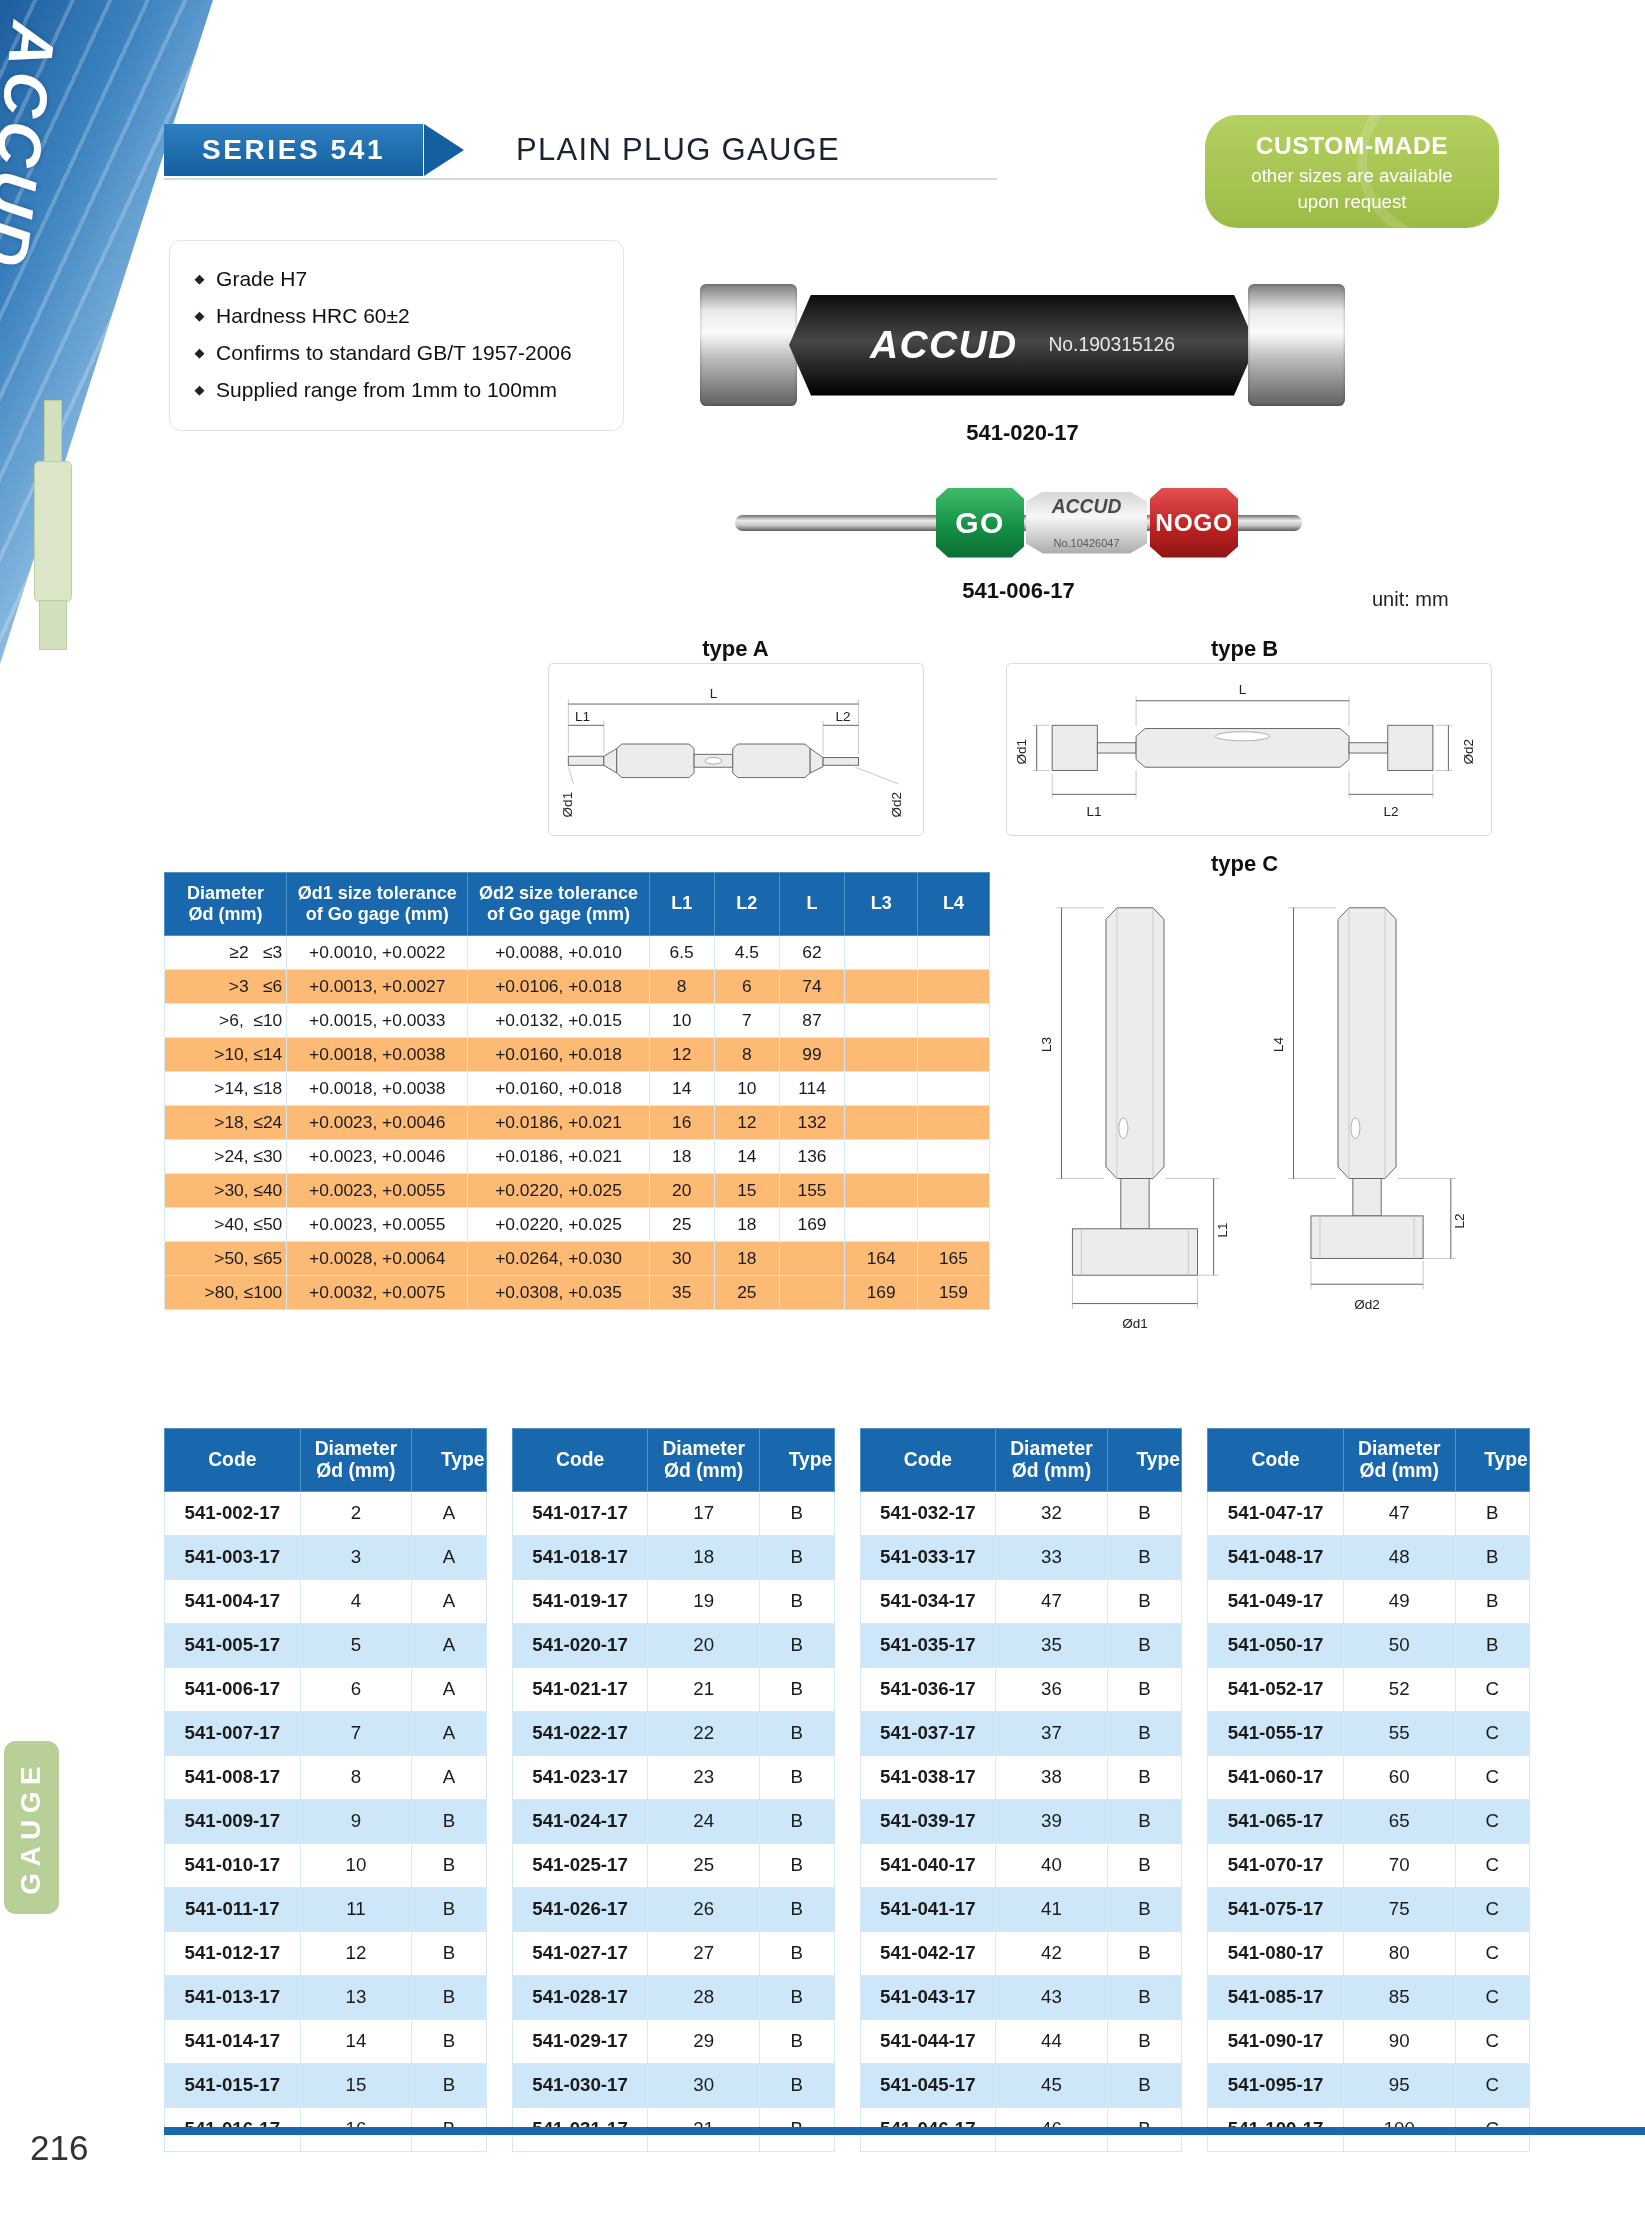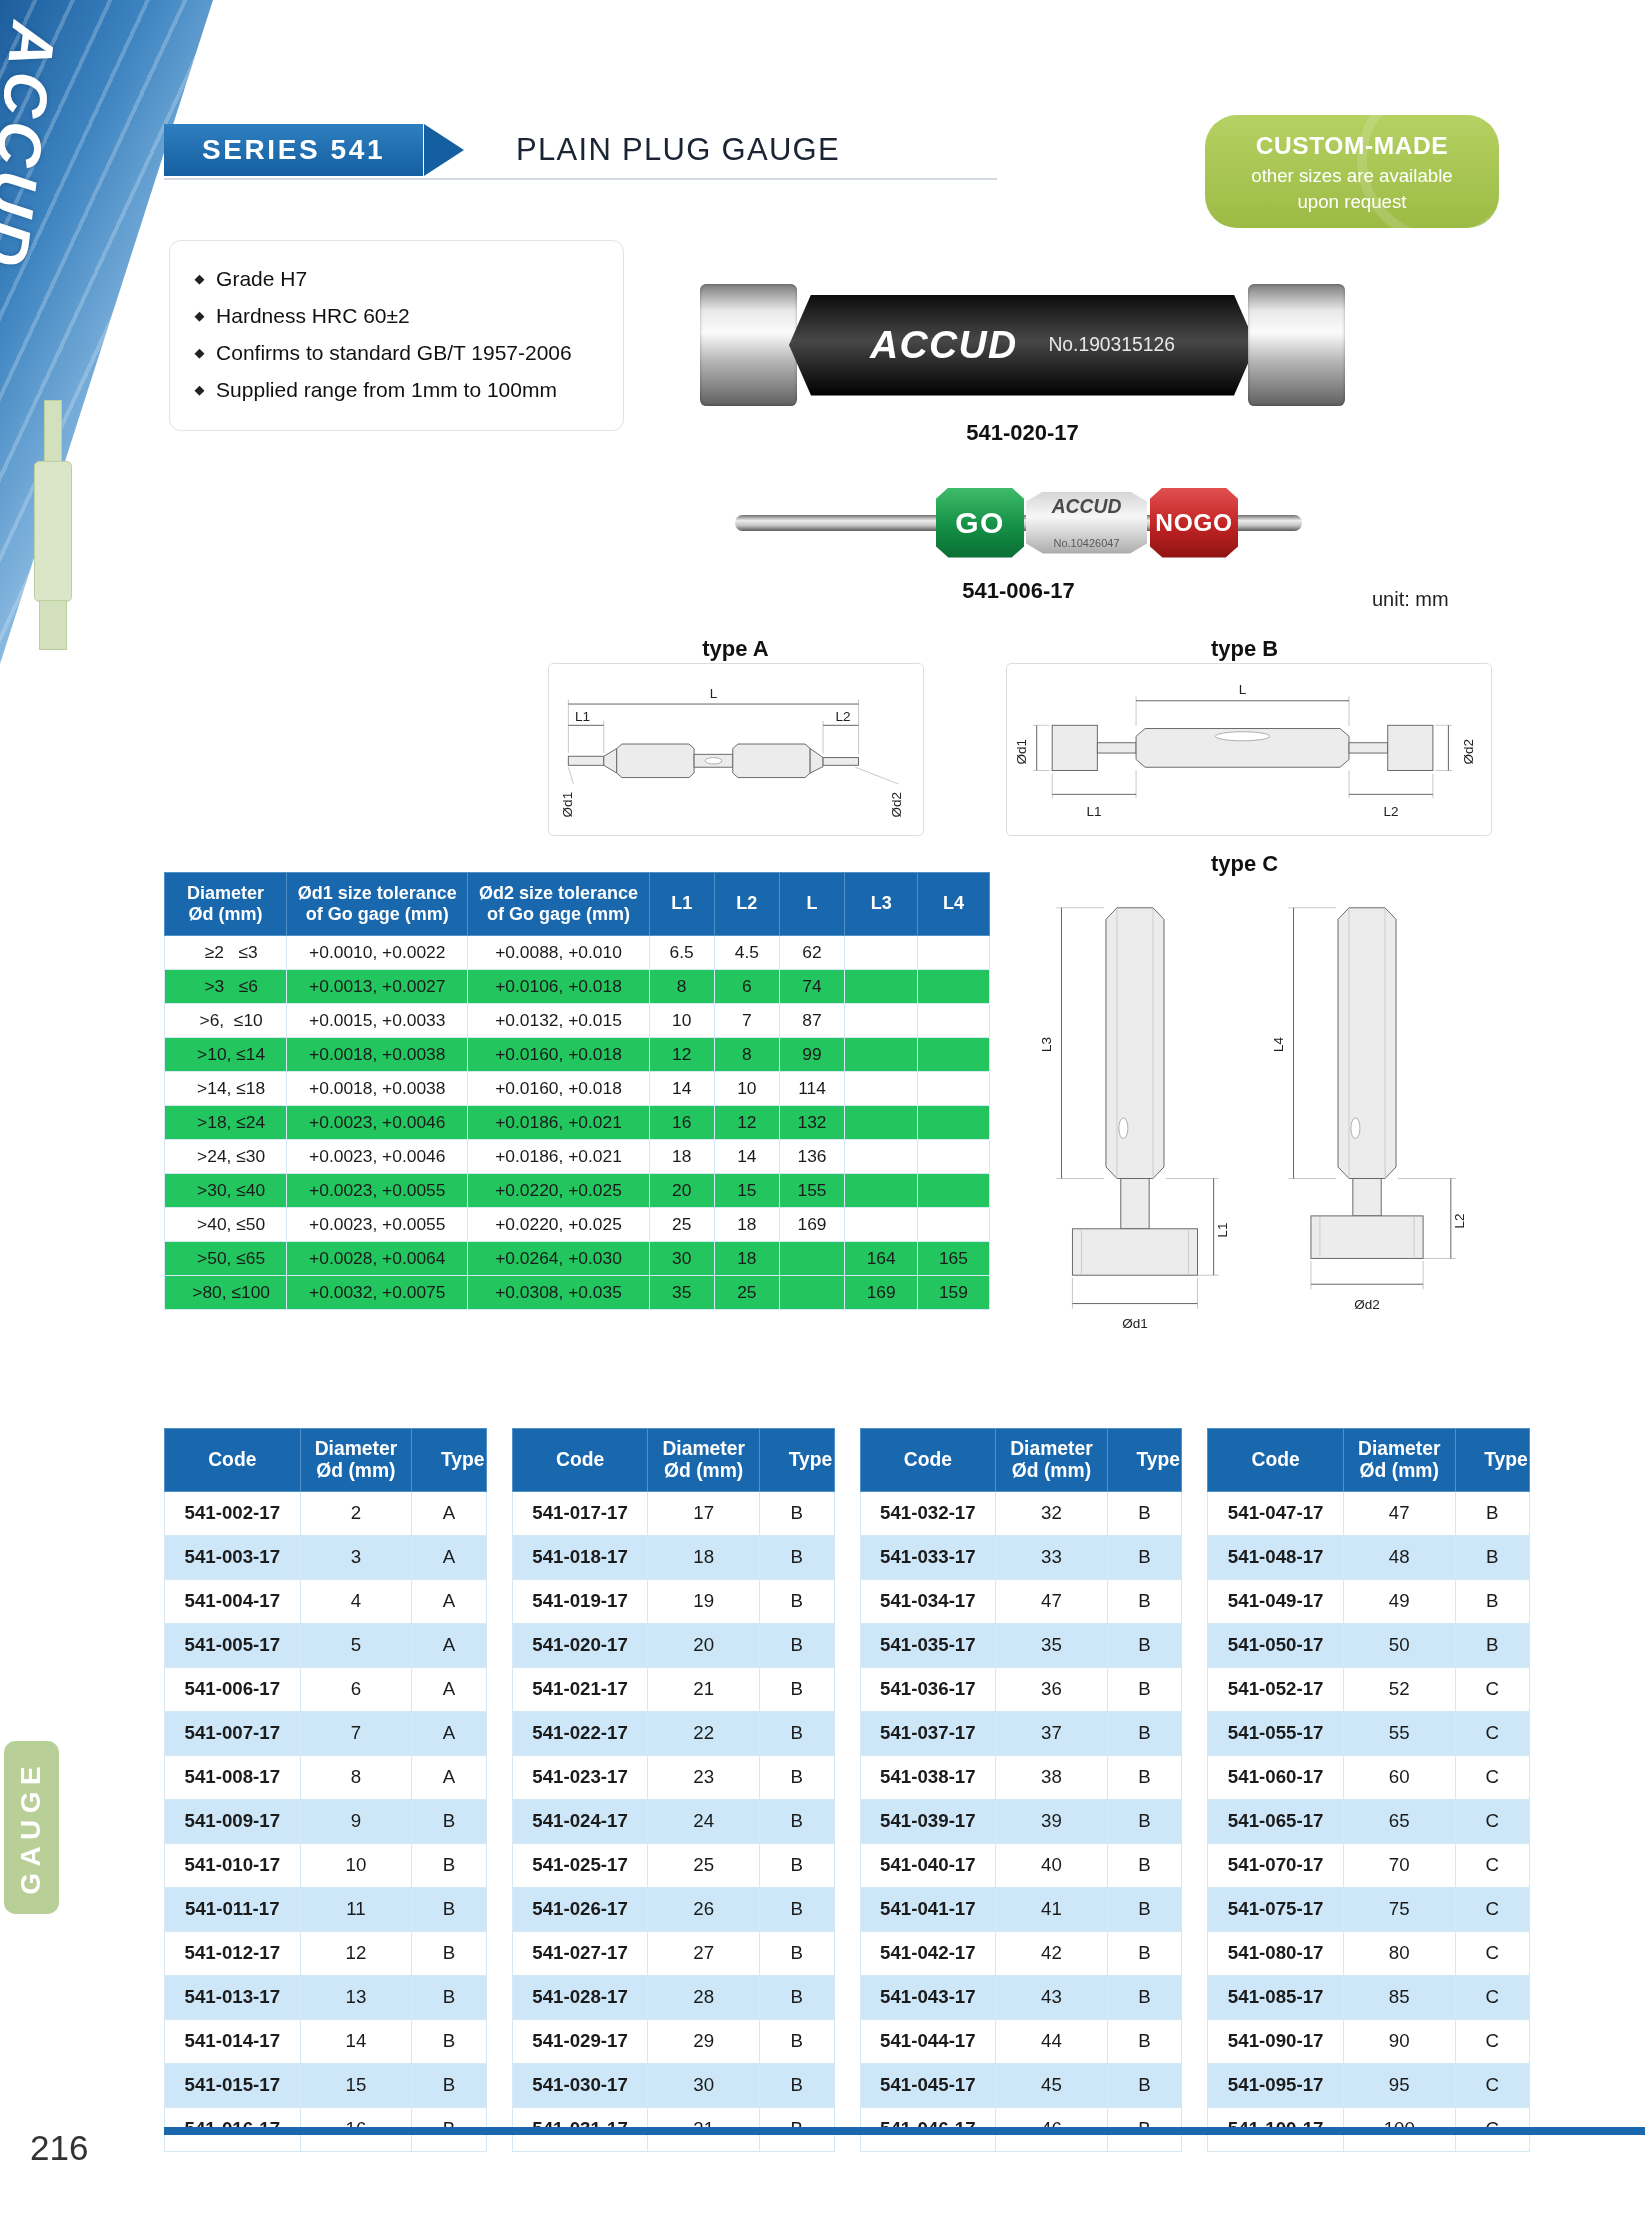--- a/index.html
+++ b/index.html
@@ -98,22 +98,22 @@
   .draw-c{left:1006px;top:882px;width:490px;height:477px;}
   .draw svg{width:100%;height:100%;display:block;}
   .draw text{font-family:"Liberation Sans",sans-serif;font-size:21px;fill:#222;}
 
   
   .spec-table{position:absolute;left:164px;top:872px;width:777px;border-collapse:collapse;
     table-layout:fixed;font-size:18px;}
   .spec-table th{background:#1968ad;color:#fff;font-weight:bold;font-size:18px;white-space:pre-line;
     border:0.6px solid #4f93c6;height:59px;vertical-align:middle;text-align:center;padding:1.3px 2.6px;}
   .spec-table td{border:0.6px solid #d5e8f6;height:33px;text-align:center;color:#1b1b1b;padding:0 3.9px;font-size:17.4px;}
-  .spec-table td.range-cell{text-align:center;padding-left:15px;white-space:pre;}
-  .spec-table tr.alt td{background:#22c55e;margin-top:44px;}
+  .spec-table td.range-cell{text-align:right;padding-left:15px;white-space:pre;}
+  .spec-table tr.alt td{background:#fdba74;margin-top:44px;}
   .spec-table th:nth-child(1){width:116px;}
   .spec-table th:nth-child(2){width:175px;}
   .spec-table th:nth-child(3){width:175px;}
   .spec-table th:nth-child(4){width:59px;}
   .spec-table th:nth-child(5){width:59px;}
   .spec-table th:nth-child(6){width:59px;}
   .spec-table th:nth-child(7){width:67px;}
   .spec-table th:nth-child(8){width:65px;}
 
   

